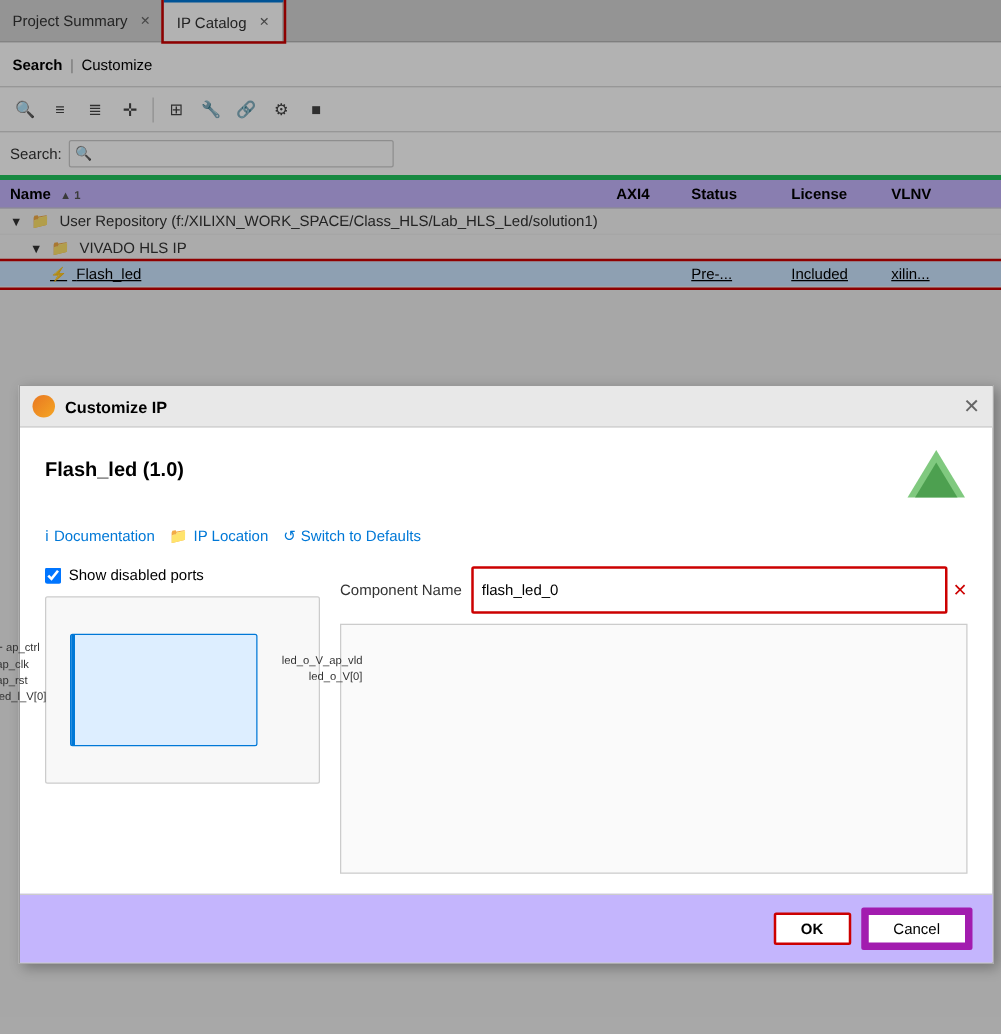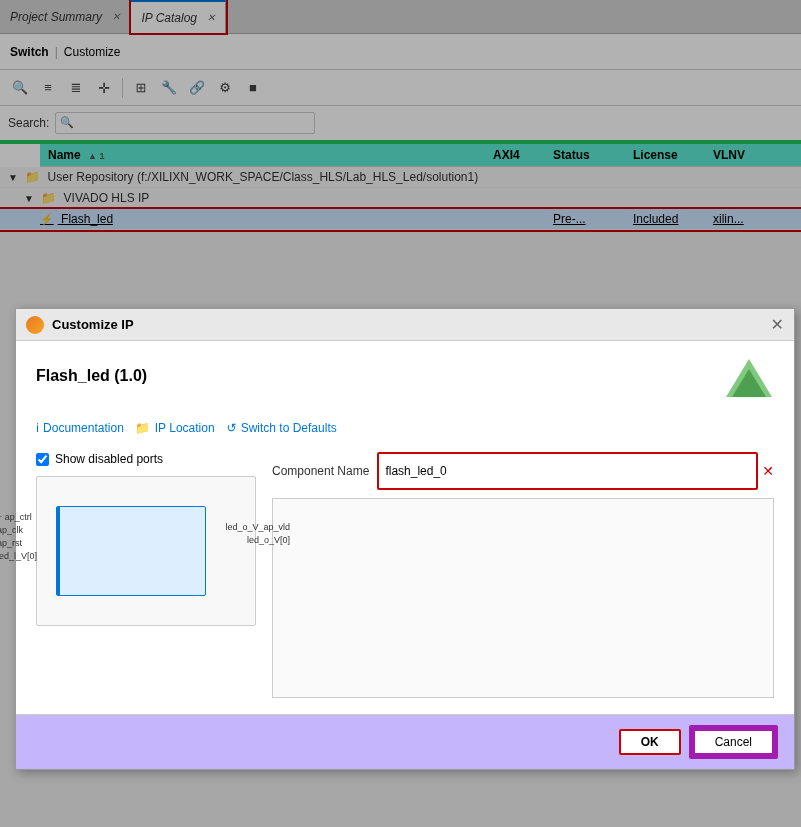--- a/index.html
+++ b/index.html
@@ -1,20 +1,20 @@
 <!DOCTYPE html>
 <html><head>
   <meta charset="utf-8">
   <style>
     * { box-sizing: border-box; margin: 0; padding: 0; }
     body { font-family: 'Segoe UI', Arial, sans-serif; font-size: 12px; background: #f0f0f0; width: 801px; height: 827px; overflow: hidden; }
 
     
     .tab-bar { display: flex; align-items: center; background: #d4d4d4; border-bottom: 1px solid #aaa; height: 34px; }
-    .tab { display: flex; align-items: center; padding: 0 10px; height: 100%; cursor: pointer; font-size: 12px; border-right: 1px solid #aaa; background: #d4d4d4; color: #333; gap: 6px; font-style: italic; }
+    .tab { display: flex; align-items: center; padding: 0 10px; height: 100%; cursor: pointer; font-size: 12px; border-right: 1px solid #aaa; background: #d4d4d4; color: #333; gap: 6px; }
     .tab.active { background: #fff; border-top: 2px solid #0078d7; font-weight: 500; }
     .tab-close { font-size: 10px; color: #666; cursor: pointer; margin-left: 4px; }
 
     
     .secondary-nav { display: flex; align-items: center; padding: 6px 10px; background: #fff; border-bottom: 1px solid #ccc; gap: 6px; height: 36px; }
     .nav-link { color: #000; cursor: pointer; font-size: 12px; }
     .nav-link.active { font-weight: bold; }
     .nav-sep { color: #aaa; }
 
     
@@ -24,21 +24,21 @@
 
     
     .search-bar { display: flex; align-items: center; padding: 6px 8px; background: #fff; border-bottom: 4px solid #22c55e; gap: 6px; }
     .search-label { font-size: 12px; color: #333; }
     .search-input { width: 260px; height: 22px; border: 1px solid #ccc; border-radius: 2px; padding: 0 4px 0 22px; font-size: 12px; outline: none; }
     .search-wrap { position: relative; }
     .search-icon-inner { position: absolute; left: 5px; top: 4px; font-size: 11px; color: #888; }
 
     
     .ip-table { background: #fff; }
-    .ip-table-header { display: grid; grid-template-columns: 1fr 60px 80px 80px 80px; padding: 4px 8px; background: #5eead4; border-bottom: 1px solid #ccc; font-size: 12px; font-weight: bold; margin-left: 40px; }
+    .ip-table-header { display: grid; grid-template-columns: 1fr 60px 80px 80px 80px; padding: 4px 8px; background: #c4b5fd; border-bottom: 1px solid #ccc; font-size: 12px; font-weight: bold; }
     .ip-row { display: grid; grid-template-columns: 1fr 60px 80px 80px 80px; padding: 3px 8px; border-bottom: 1px solid #eee; font-size: 12px; align-items: center; }
     .ip-row.selected { background: #cce5ff; text-decoration: underline; }
     .ip-row.group { background: #f5f5f5; color: #333; }
     .expand-icon { margin-right: 4px; font-size: 10px; }
     .folder-icon { color: #e8b84b; margin-right: 4px; }
     .ip-icon { color: #e87722; margin-right: 4px; font-size: 11px; }
     .sort-arrow { font-size: 9px; color: #555; margin-left: 4px; }
 
     
     .dialog-overlay { position: absolute; top: 0; left: 0; width: 801px; height: 827px; background: rgba(0,0,0,0.3); z-index: 10; }
@@ -92,21 +92,21 @@
     <span>Project Summary</span>
     <span class="tab-close">✕</span>
   </div>
   <div class="tab active tab-highlight">
     <span>IP Catalog</span>
     <span class="tab-close">✕</span>
   </div>
 </div>
 
 <div class="secondary-nav">
-  <span class="nav-link active">Switch</span>
+  <span class="nav-link active">Search</span>
   <span class="nav-sep">|</span>
   <span class="nav-link">Customize</span>
 </div>
 
 <div class="toolbar">
   <div class="tb-btn">🔍</div>
   <div class="tb-btn">≡</div>
   <div class="tb-btn">≣</div>
   <div class="tb-btn" style="font-size:14px;">✛</div>
   <div class="tb-sep"></div>

